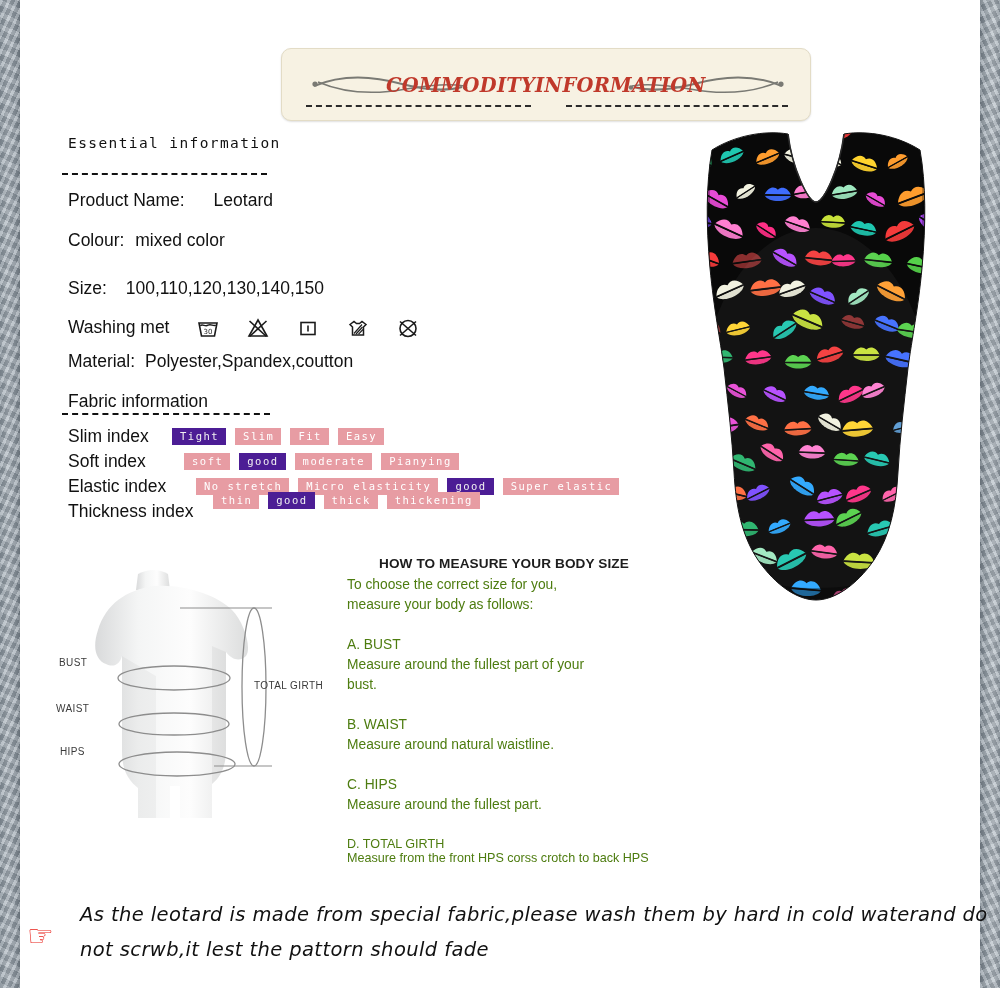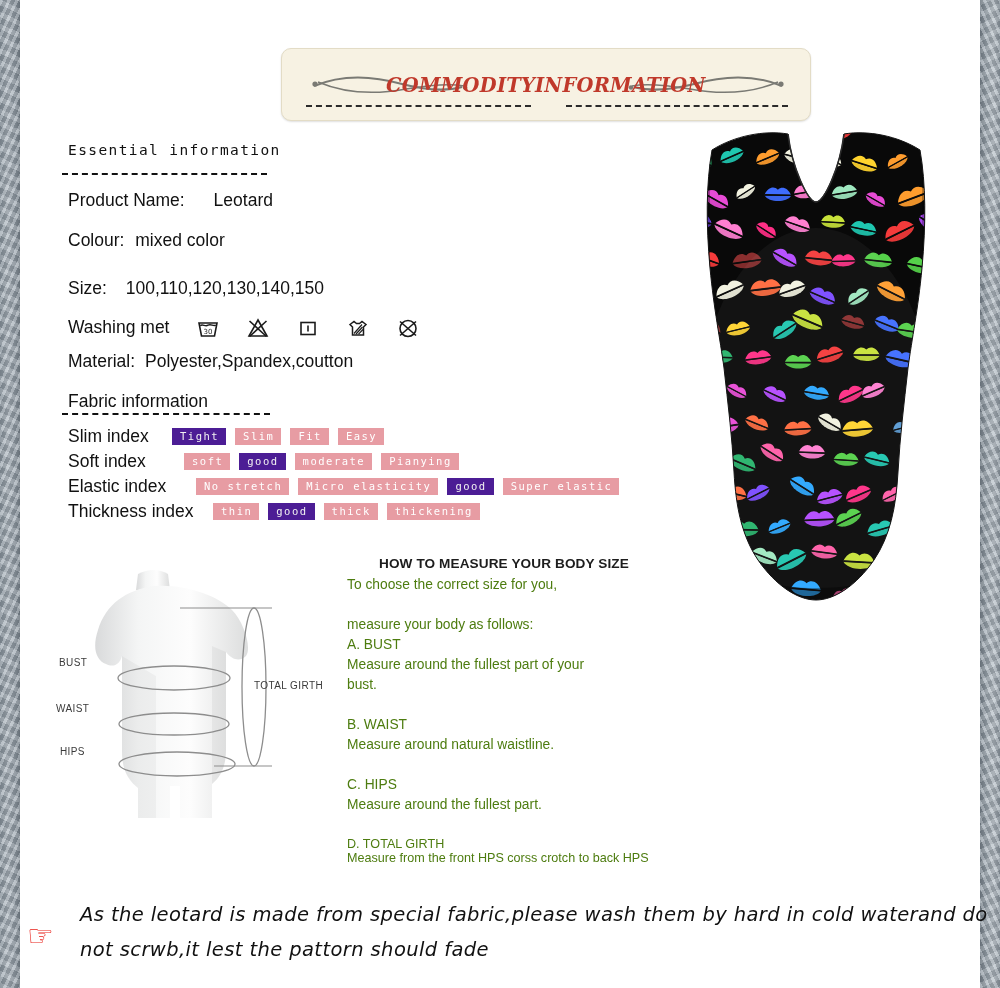--- a/index.html
+++ b/index.html
@@ -93,21 +93,21 @@
     <circle cx="155" cy="11" r="2.6" fill="#7a7a74"></circle>
     <circle cx="5" cy="14.5" r="2.2" fill="#7a7a74"></circle>
   </svg>
   <div class="banner-inner">
     <span class="banner-title">COMMODITYINFORMATION</span>
   </div>
   <div class="dash l"></div>
   <div class="dash r"></div>
 </div>
 
-<div class="sec-head" style="left:68px;top:142px;">Essential information</div>
+<div class="sec-head" style="left:68px;top:135px;">Essential information</div>
 <div class="sec-rule" style="left:62px;top:173px;width:205px;"></div>
 
 <div class="info" style="left:68px;top:190px;">
   <span>Product Name:</span>
   <span style="margin-left:24px;">Leotard</span>
 </div>
 
 <div class="info" style="left:68px;top:230px;">
   <span>Colour:</span>
   <span style="margin-left:6px;">mixed color</span>
@@ -172,21 +172,21 @@
     <span class="tag on">good</span>
     <span class="tag">moderate</span>
     <span class="tag">Pianying</span>
   </div>
 <div class="tagrow" id="row-elastic" style="left:196px;top:478px;">
     <span class="tag">No stretch</span>
     <span class="tag">Micro elasticity</span>
     <span class="tag on">good</span>
     <span class="tag">Super elastic</span>
   </div>
-<div class="tagrow" id="row-thickness" style="left:213px;top:503px;">
+<div class="tagrow" id="row-thickness" style="left:213px;top:492px;">
     <span class="tag">thin</span>
     <span class="tag on">good</span>
     <span class="tag">thick</span>
     <span class="tag">thickening</span>
   </div>
 
 <div class="mann">
   <svg width="290" height="262" viewBox="0 0 290 262">
     <defs>
       <linearGradient id="torso" x1="0" y1="0" x2="1" y2="0">
@@ -225,21 +225,21 @@
     <line x1="152" y1="210" x2="210" y2="210" stroke="#8d8d8d" stroke-width="1.2"></line>
   </svg>
   <div class="mlabel" style="left:-3px;top:101px;">BUST</div>
   <div class="mlabel" style="left:-6px;top:147px;">WAIST</div>
   <div class="mlabel" style="left:-2px;top:190px;">HIPS</div>
   <div class="mlabel" style="left:192px;top:124px;">TOTAL GIRTH</div>
 </div>
 
 <div class="mtxt b" style="top:556px;">HOW TO MEASURE YOUR BODY SIZE</div>
 <div class="mtxt" style="top:577px;">To choose the correct size for you,</div>
-<div class="mtxt" style="top:597px;margin-top:20px;">measure your body as follows:</div>
+<div class="mtxt" style="top:597px;">measure your body as follows:</div>
 
 <div class="mtxt" style="top:637px;">A. BUST</div>
 <div class="mtxt" style="top:657px;">Measure around the fullest part of your</div>
 <div class="mtxt" style="top:677px;">bust.</div>
 
 <div class="mtxt" style="top:717px;">B. WAIST</div>
 <div class="mtxt" style="top:737px;">Measure around natural waistline.</div>
 
 <div class="mtxt" style="top:777px;">C. HIPS</div>
 <div class="mtxt" style="top:797px;">Measure around the fullest part.</div>

